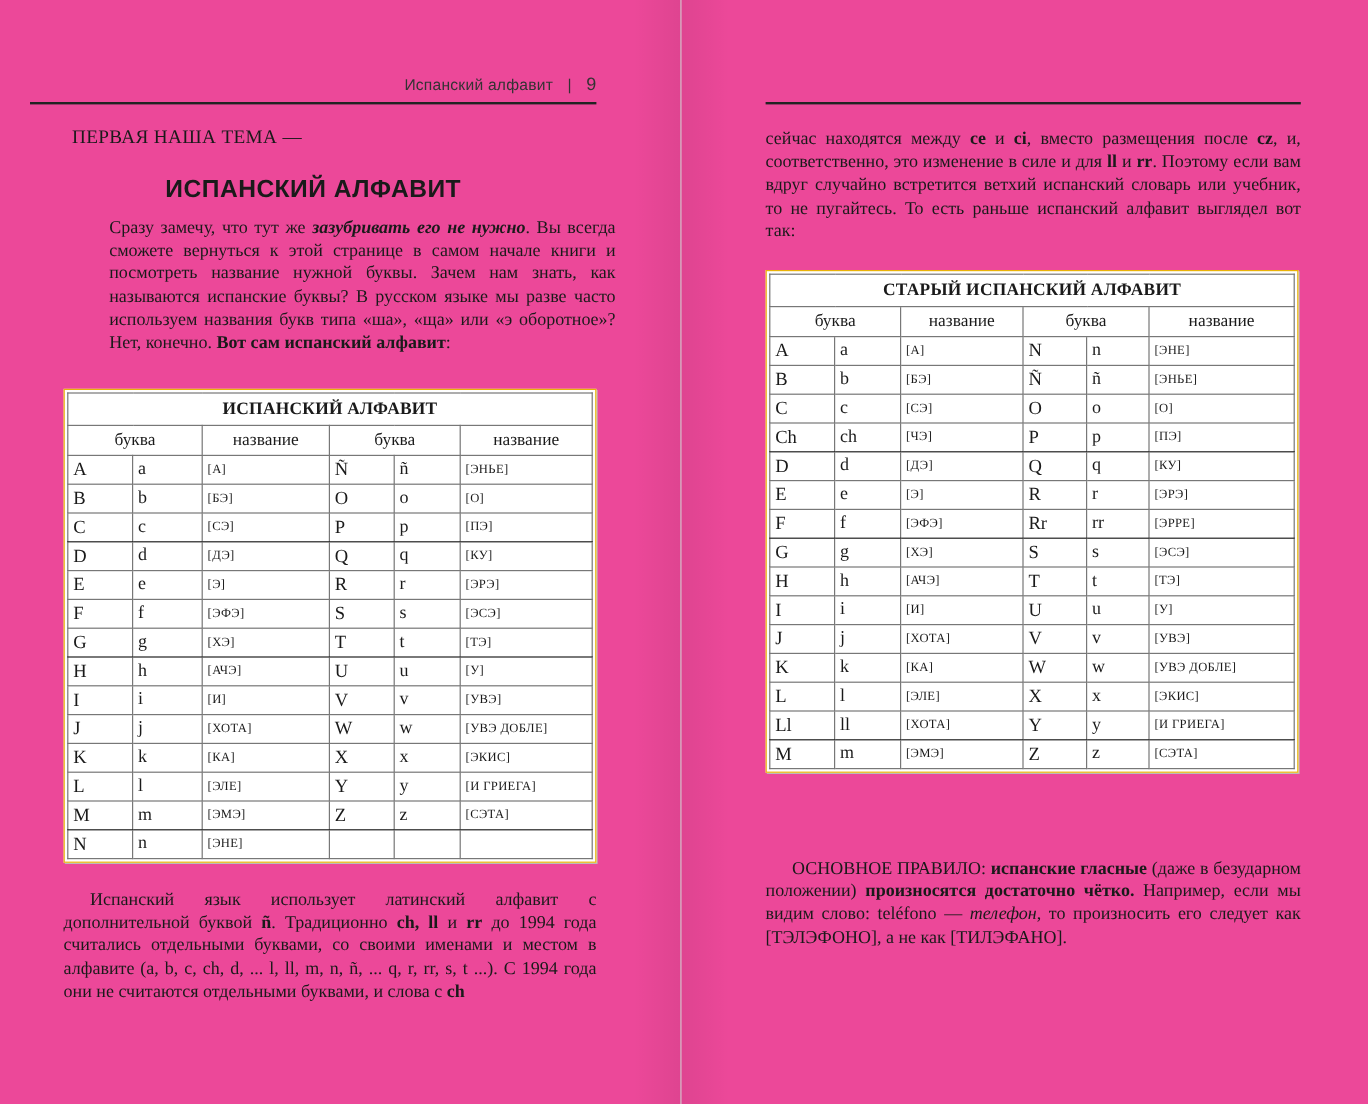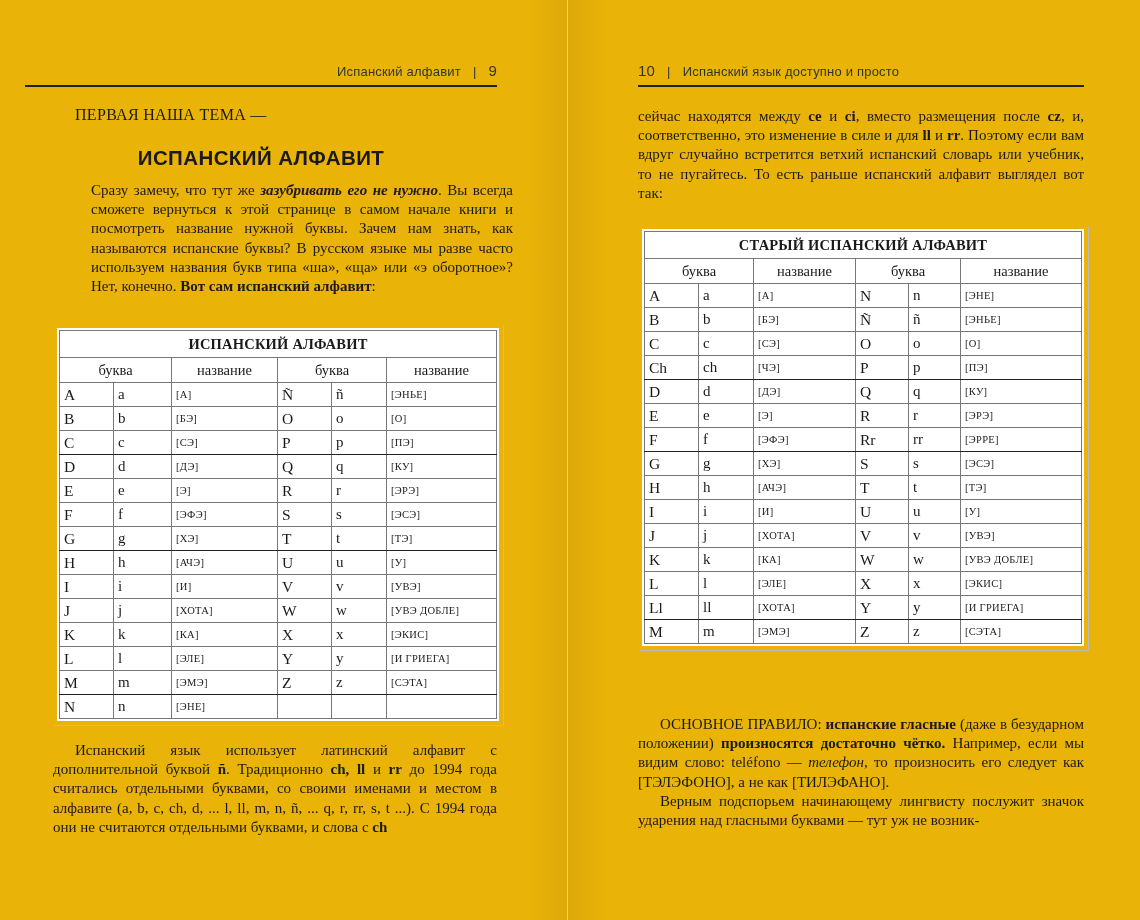--- a/index.html
+++ b/index.html
@@ -2,21 +2,21 @@
 <html><head>
 <meta charset="utf-8">
 <style>
   html, body { margin:0; padding:0; }
   body {
     width:1140px; height:920px; position:relative; overflow:hidden;
     background:#fefefe;
     font-family:"Liberation Serif", "DejaVu Serif", serif;
     color:#1a1a1a;
   }
-  .page { position:absolute; top:0; height:920px; background:#eab308; }
+  .page { position:absolute; top:0; height:920px; background:#ec4899; }
   .page-left { left:0; width:568px; }
   .page-right { left:568px; width:572px; }
   .gutter-shadow-left {
     position:absolute; top:0; right:0; width:40px; height:100%;
     background:linear-gradient(to right, rgba(0,0,0,0), rgba(0,0,0,0.06));
   }
   .gutter-line {
     position:absolute; top:0; left:567px; width:1px; height:920px; background:#cfcfcf;
   }
   .gutter-shadow-right {
@@ -38,30 +38,30 @@
   .right-header { left:70px; width:450px; text-align:left; }
   .right-rule { left:70px; width:446px; top:85px; }
 
   .text-block {
     position:absolute; font-size:15px; line-height:19.2px;
     text-align:justify;
   }
   .text-block p { margin:0; text-indent:22px; }
   .text-block p.noindent { text-indent:0; }
 
-  .intro-line { position:absolute; left:75px; top:106px; font-size:16px; letter-spacing:0.3px; }
+  .intro-line { position:absolute; left:60px; top:106px; font-size:16px; letter-spacing:0.3px; }
   .section-title {
     position:absolute; left:25px; width:472px; top:146px; text-align:center;
     font-family:"Liberation Sans", "DejaVu Sans", sans-serif; font-weight:bold;
     font-size:20.5px; letter-spacing:0.4px;
   }
 
   
   .alpha-table {
-    position:absolute; border:4px solid #eab308; padding:2px; background:#fff;
+    position:absolute; border:1px solid #eab308; padding:2px; background:#fff;
     box-shadow:1px 1px 0 #bbb;
   }
   .alpha-table table {
     border-collapse:collapse; width:100%; table-layout:fixed;
     border:1px solid #888;
   }
   .alpha-table td, .alpha-table th {
     border:1px solid #777; padding:0 4px; height:23px; vertical-align:middle;
     font-weight:normal;
   }
@@ -237,23 +237,20 @@
       <span>Испанский язык использует латинский алфавит с дополнительной буквой </span><b>ñ</b><span>. Традиционно </span><b>ch, ll</b><span> и </span><b>rr</b><span> до 1994 года считались отдельными буквами, со своими именами и местом в алфавите (a, b, c, ch, d, ... l, ll, m, n, ñ, ... q, r, rr, s, t ...). С 1994 года они не считаются отдельными буквами, и слова с </span><b>ch</b>
     </p>
   </div>
 </div>
 
 <div class="gutter-line"></div>
 
 <div class="page page-right">
   <div class="gutter-shadow-right"></div>
 
-  <div class="running-header right-header">
-    <span class="pnum">10</span><span class="sep">|</span><span>Испанский язык доступно и просто</span>
-  </div>
   <div class="header-rule right-rule"></div>
 
   <div class="text-block" style="left:70px; top:107px; width:446px;">
     <p class="noindent">
       <span>сейчас находятся между </span><b>ce</b><span> и </span><b>ci</b><span>, вместо размещения после </span><b>cz</b><span>, и, соответственно, это изменение в силе и для </span><b>ll</b><span> и </span><b>rr</b><span>. Поэтому если вам вдруг случайно встретится ветхий испанский словарь или учебник, то не пугайтесь. То есть раньше испанский алфавит выглядел вот так:</span>
     </p>
   </div>
 
   <div class="alpha-table" id="right-table" style="left:70px; top:225px; width:438px;">
     <table>
@@ -399,15 +396,14 @@
           </tr>
         </tbody>
     </table>
   </div>
 
 
   <div class="text-block" style="left:70px; top:715px; width:446px;">
     <p>
       <span>ОСНОВНОЕ ПРАВИЛО: </span><b>испанские гласные</b><span> (даже в безударном положении) </span><b>произносятся достаточно чётко.</b><span> Например, если мы видим слово: teléfono — </span><i>телефон</i><span>, то произносить его следует как [ТЭЛЭФОНО], а не как [ТИЛЭФАНО].</span>
     </p>
-    <p>Верным подспорьем начинающему лингвисту послужит значок ударения над гласными буквами — тут уж не возник-</p>
   </div>
 </div>
 
 </body></html>

